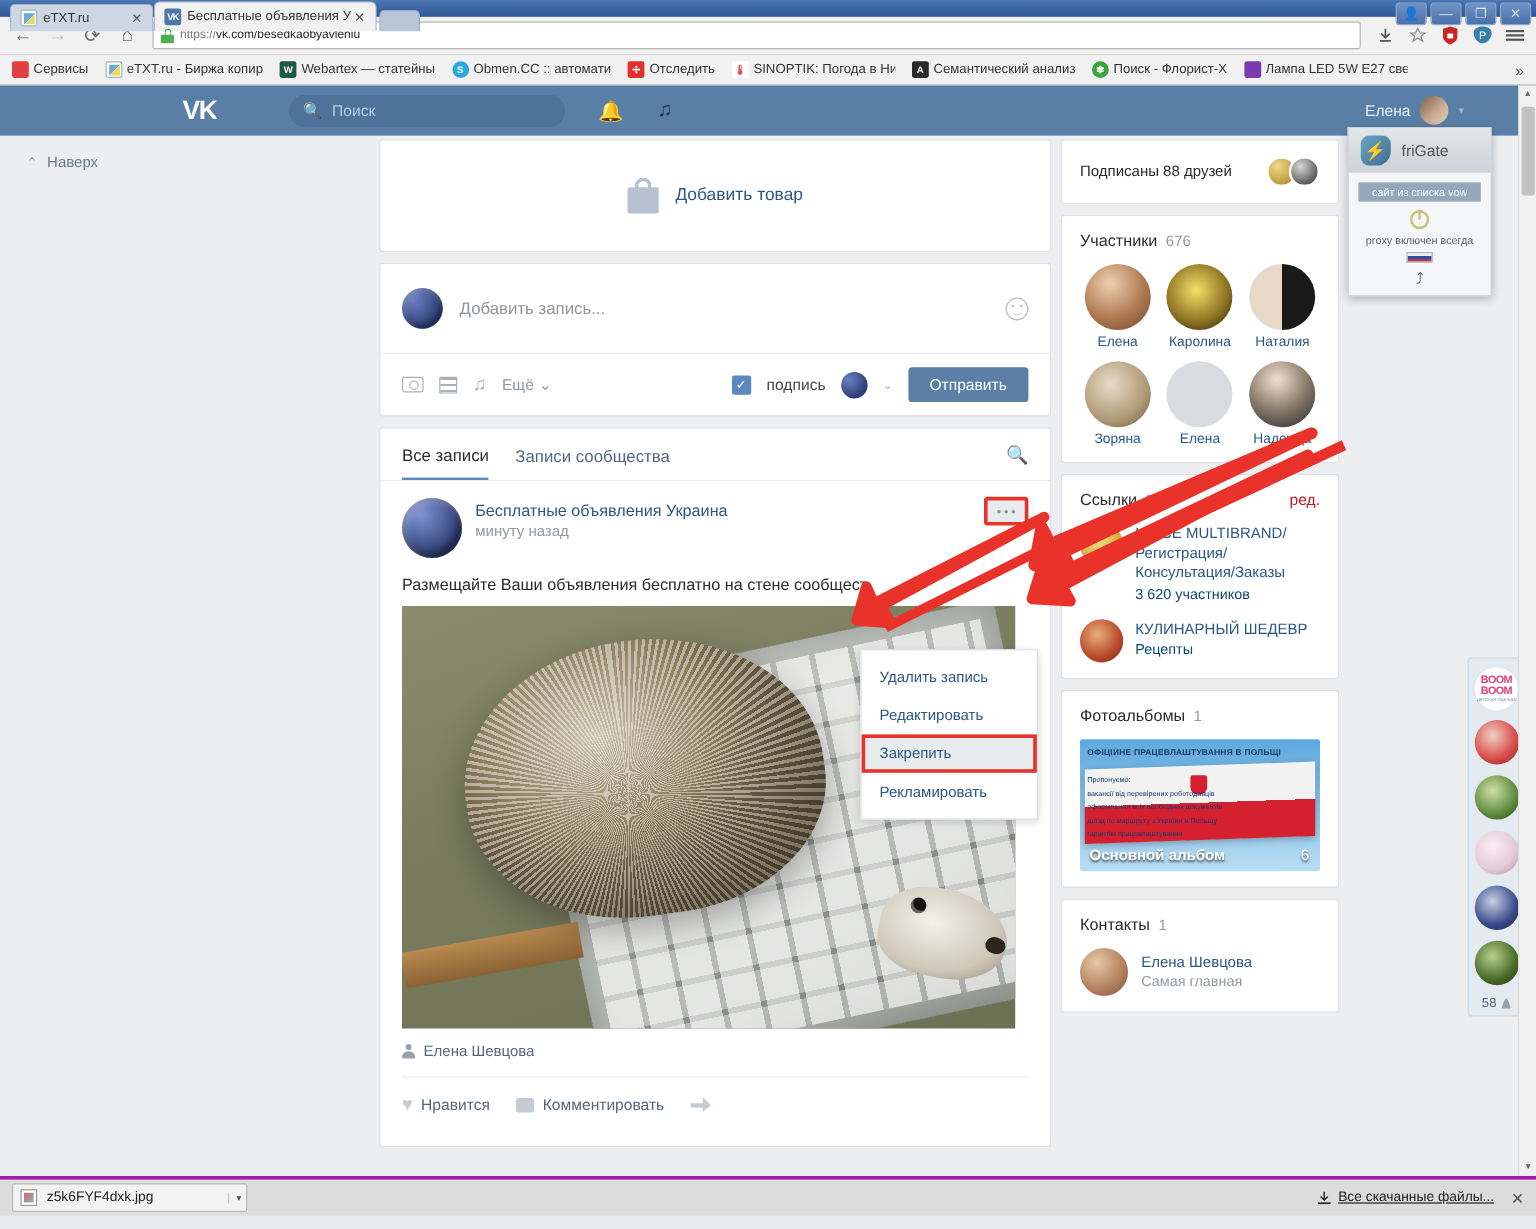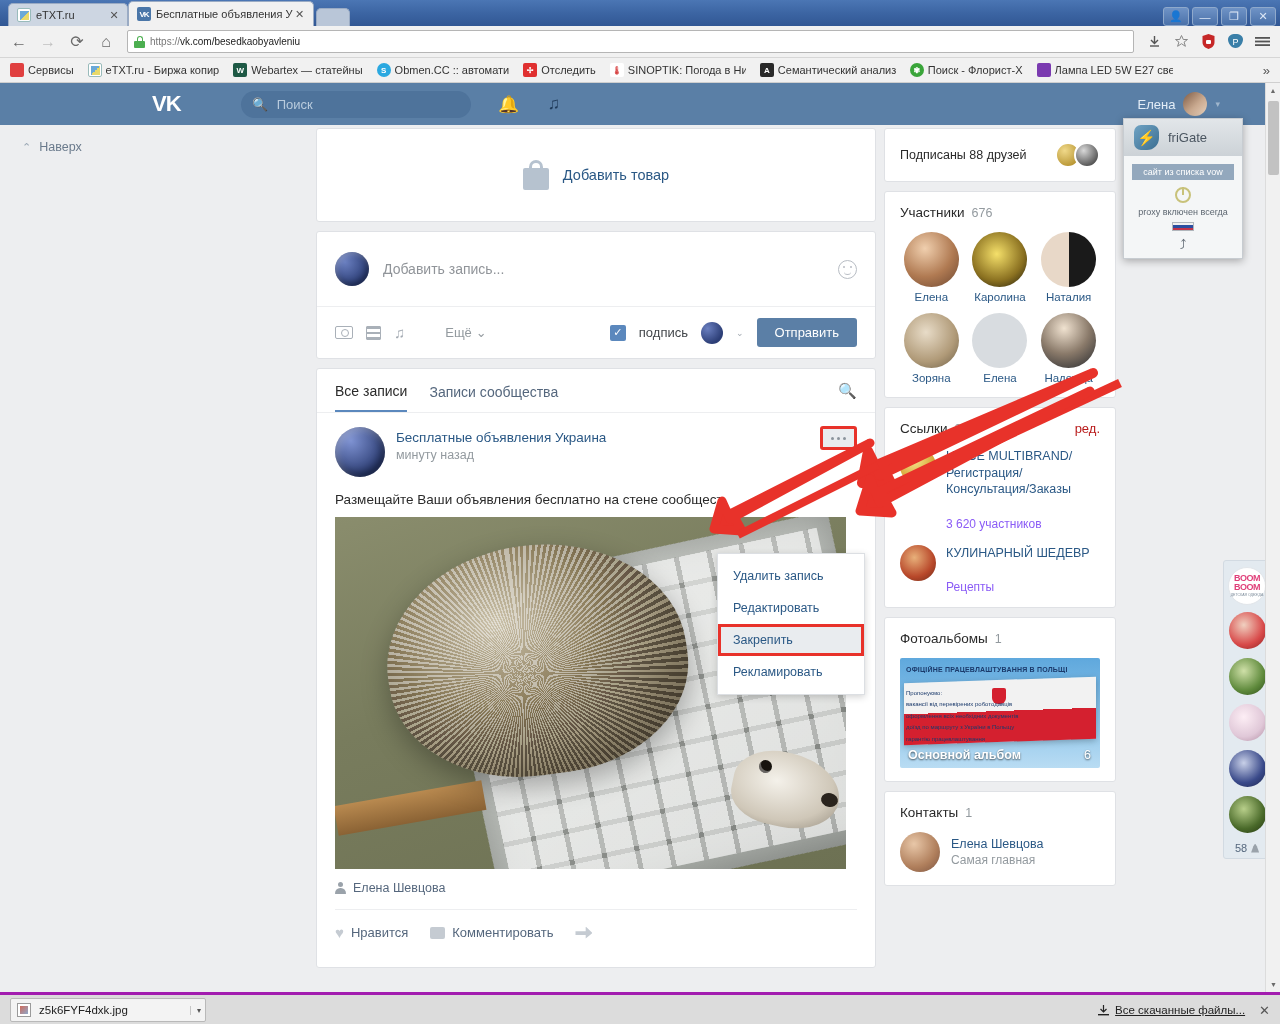--- a/index.html
+++ b/index.html
@@ -5,23 +5,23 @@
   * { box-sizing: border-box; margin: 0; padding: 0; }
   html, body {
     width: 1280px; height: 1024px;
     overflow: hidden;
     font-family: "Liberation Sans", sans-serif;
     background: #e7ebee;
   }
 
   
   .win-titlebar {
-    height: 26px;
+    height: 14px;
     background: linear-gradient(to bottom, #4b76b4 0%, #3c65a3 50%, #315794 100%);
-    display: flex; align-items: flex-end; position: relative;
+    display: flex; align-items: flex-start; position: relative;
   }
   .tabstrip { display: flex; align-items: flex-end; height: 26px; padding-left: 8px; flex: 1; }
   .tab {
     height: 23px; margin-top: 3px;
     background: #cdd6e2;
     border-radius: 5px 5px 0 0;
     display: flex; align-items: center;
     padding: 0 6px 0 8px;
     font-size: 11px; color: #333;
     max-width: 200px; min-width: 120px;
@@ -134,21 +134,21 @@
     border-bottom:1.5px solid #b8bdc4; border-radius:0 0 6px 6px; }
   .composer-bar {
     border-top: 1px solid #edeef0; padding: 11px 18px; display: flex; align-items: center; gap: 13px;
   }
   .cicon { color: #a3aab2; font-size: 15px; display: flex; align-items: center; }
   .cam { width:18px; height:13px; border:1.8px solid #a9b0b8; border-radius:2px; position:relative; }
   .cam:before { content:""; position:absolute; left:5px; top:2px; width:6px; height:6px;
     border:1.6px solid #a9b0b8; border-radius:50%; }
   .film { width:15px; height:14px; border:1.8px solid #a9b0b8; border-radius:1px;
     background: repeating-linear-gradient(to bottom,#a9b0b8 0 2px, transparent 2px 5px); }
-  .esche { font-size: 13px; color: #939a9f; display: flex; align-items: center; gap: 4px; margin-left: 27px; }
+  .esche { font-size: 13px; color: #939a9f; display: flex; align-items: center; gap: 4px; }
   .spacer { flex: 1; }
   .chk { width: 16px; height: 16px; background: #5b88bd; border-radius: 2px;
     display: flex; align-items: center; justify-content: center; color: #fff; font-size: 11px; }
   .podpis { font-size: 13px; color: #3a4category; color: #42464a; }
   .ava-small { width: 22px; height: 22px; border-radius: 50%;
     background: radial-gradient(circle at 30% 30%, #6a7fc0, #2c3e76 70%); }
   .btn-send {
     background: #5b7fa6; color: #fff; font-size: 13px;
     padding: 7px 18px; border-radius: 3px;
   }
@@ -243,21 +243,21 @@
   .rhead-title { font-size: 13.5px; color: #2a2a2a; }
   .rhead-count { font-size: 12.5px; color: #939a9f; }
   .rhead-edit { margin-left: auto; font-size: 13px; color: #b91c1c; }
   .members-grid { display: grid; grid-template-columns: repeat(3,1fr); gap: 10px 6px; }
   .member { text-align: center; }
   .member-ava { width: 55px; height: 55px; border-radius: 50%; margin: 0 auto 4px; }
   .member-name { font-size: 11.5px; color: #2a5885; }
   .links-item { display: flex; gap: 10px; margin-bottom: 14px; }
   .links-ava { width: 36px; height: 36px; border-radius: 50%; flex: 0 0 36px; }
   .links-title { font-size: 12.5px; color: #2a5885; line-height: 1.32; }
-  .links-sub { font-size: 12px; color: #8b5cf6; margin-top: 19px; }
+  .links-sub { font-size: 12px; color: #0c4a6e; margin-top: 2px; }
   .album { width: 200px; height: 110px; position: relative; border-radius: 2px; overflow: hidden;
     background: linear-gradient(to bottom, #5fa8dd 0%, #8cc5ea 55%, #b9dcf3 100%); }
   .album-flag { position: absolute; left: 4px; top: 22px; width: 192px; height: 62px;
     background: linear-gradient(to bottom, #f2f2f2 0 50%, #d4202f 50% 100%);
     transform: skewY(-2deg); box-shadow: 0 2px 6px rgba(0,0,0,.25); }
   .album-crest { position: absolute; left: 92px; top: 30px; width: 14px; height: 16px;
     background: #d4202f; border-radius: 2px 2px 6px 6px; }
   .album-txt { position: absolute; left: 6px; top: 8px; right: 4px; font-size: 7px; color: #1b3a6b;
     font-weight: bold; letter-spacing: .2px; overflow: hidden; white-space: nowrap; }
   .album-lines { position: absolute; left: 6px; top: 30px; width: 120px; font-size: 6px;

